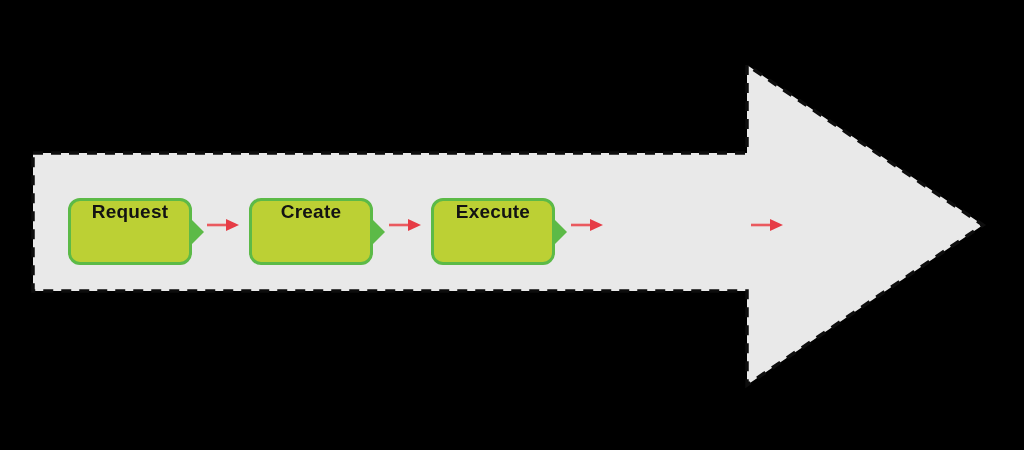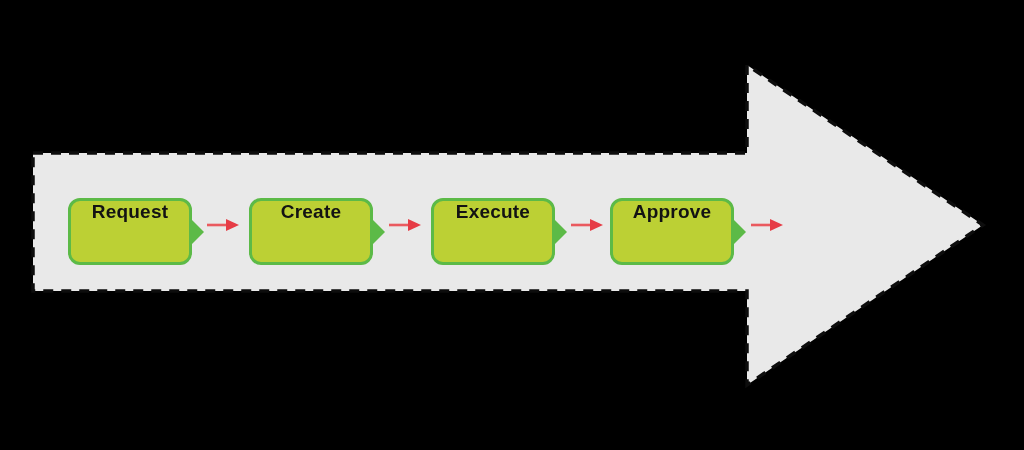--- a/index.html
+++ b/index.html
@@ -91,24 +91,20 @@
   <div class="step" style="left:249px">
     <span class="step-label">Create</span>
     <span class="pointer"></span>
   </div>
 
   <div class="step" style="left:431px">
     <span class="step-label">Execute</span>
     <span class="pointer"></span>
   </div>
 
-  <div class="step" style="left:610px">
-    <span class="step-label">Approve</span>
-    <span class="pointer"></span>
-  </div>
 
 
   <svg class="connector" style="left:206px" viewBox="0 0 34 18">
     <line x1="1" y1="9" x2="21" y2="9"></line>
     <polygon points="20,3 33,9 20,15"></polygon>
   </svg>
 
   <svg class="connector" style="left:388px" viewBox="0 0 34 18">
     <line x1="1" y1="9" x2="21" y2="9"></line>
     <polygon points="20,3 33,9 20,15"></polygon>

